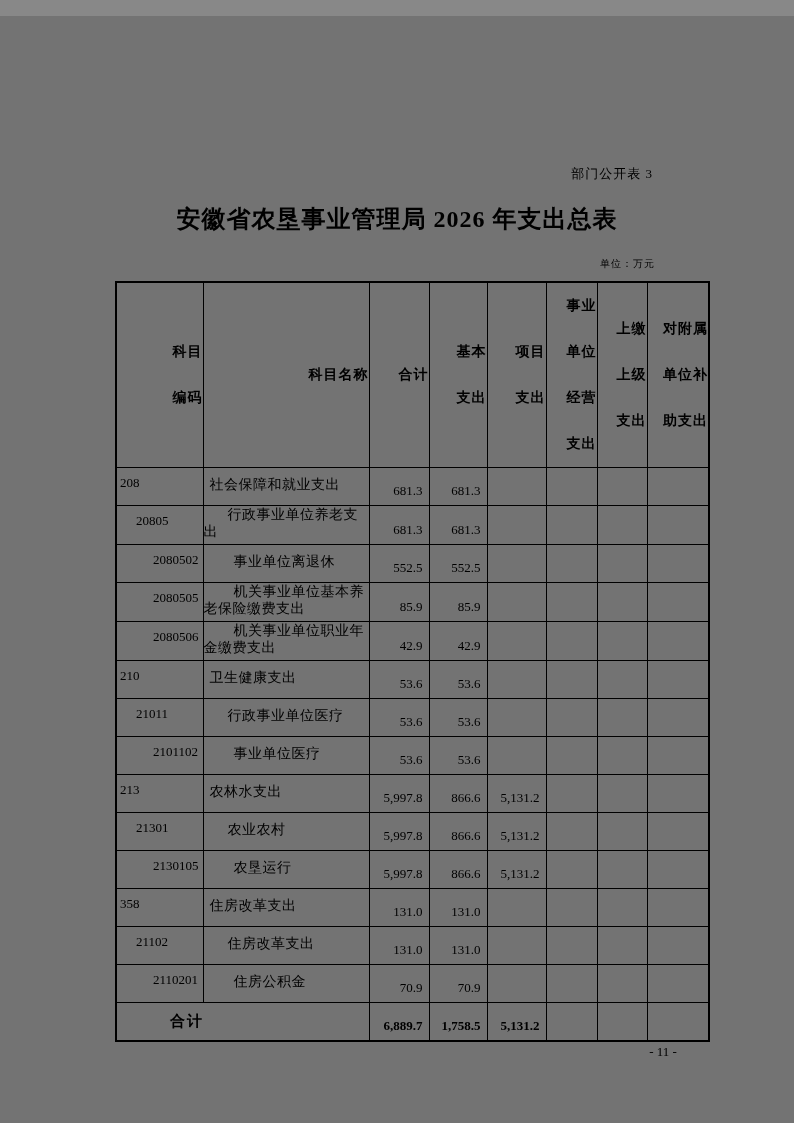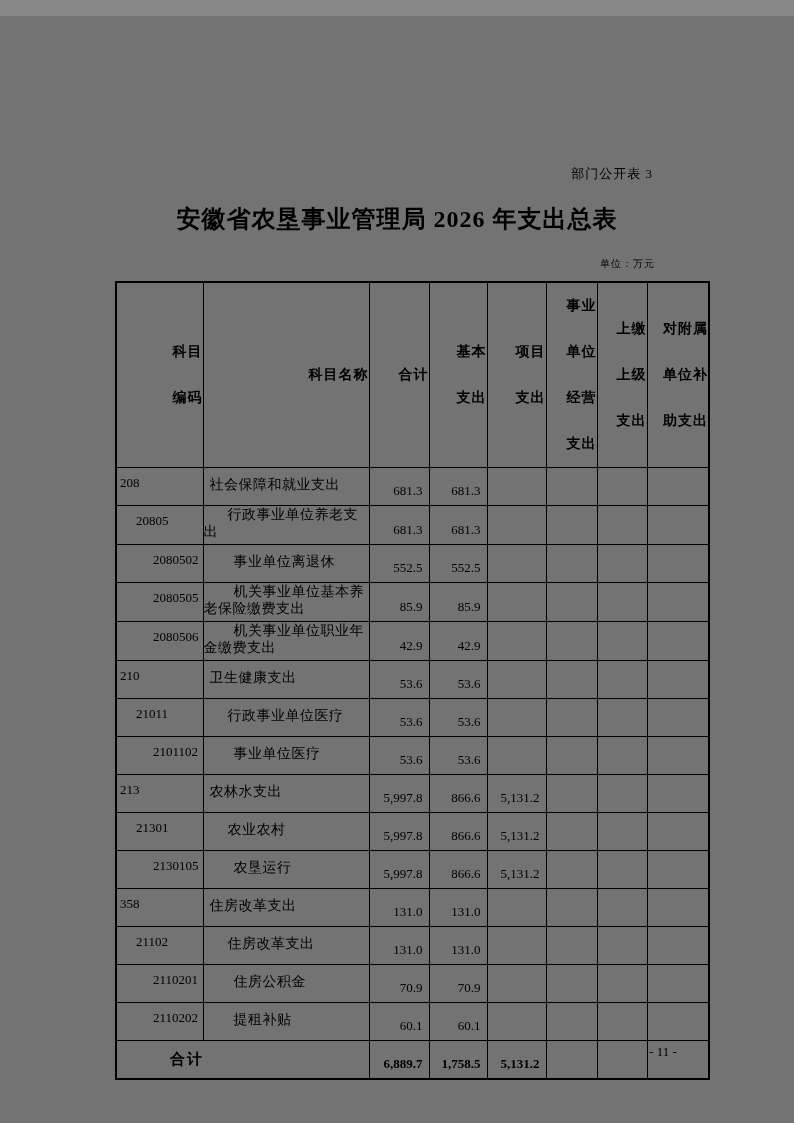--- a/index.html
+++ b/index.html
@@ -283,30 +283,20 @@
         <tr>
           <td class="code lvl3">2110201</td>
           <td class="name lvl3">住房公积金</td>
           <td class="num">70.9</td>
           <td class="num">70.9</td>
           <td class="num"></td>
           <td class="num"></td>
           <td class="num"></td>
           <td class="num"></td>
         </tr>
-        <tr>
-          <td class="code lvl3">2110202</td>
-          <td class="name lvl3">提租补贴</td>
-          <td class="num">60.1</td>
-          <td class="num">60.1</td>
-          <td class="num"></td>
-          <td class="num"></td>
-          <td class="num"></td>
-          <td class="num"></td>
-        </tr>
         <tr class="total-row">
           <td class="total-label" colspan="2">合计</td>
           <td class="num">6,889.7</td>
           <td class="num">1,758.5</td>
           <td class="num">5,131.2</td>
           <td class="num"></td>
           <td class="num"></td>
           <td class="num"></td>
         </tr>
       </tbody>

